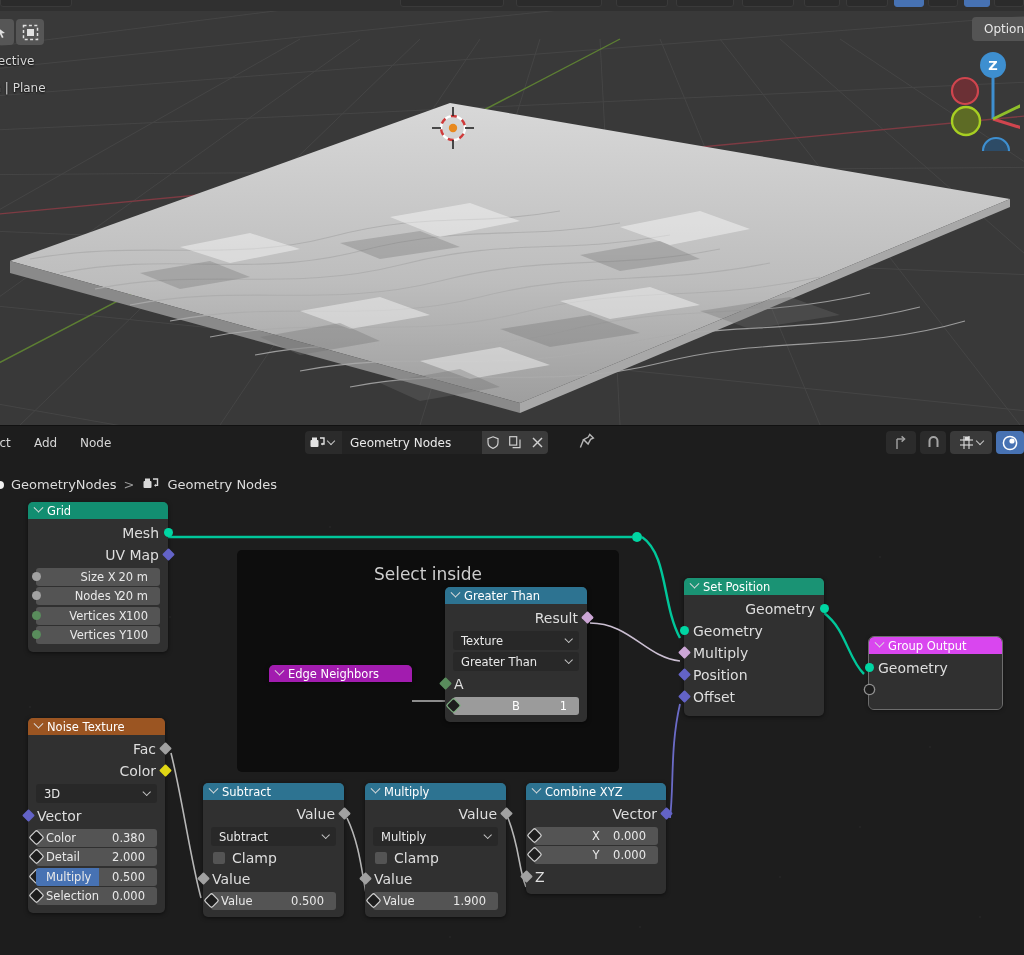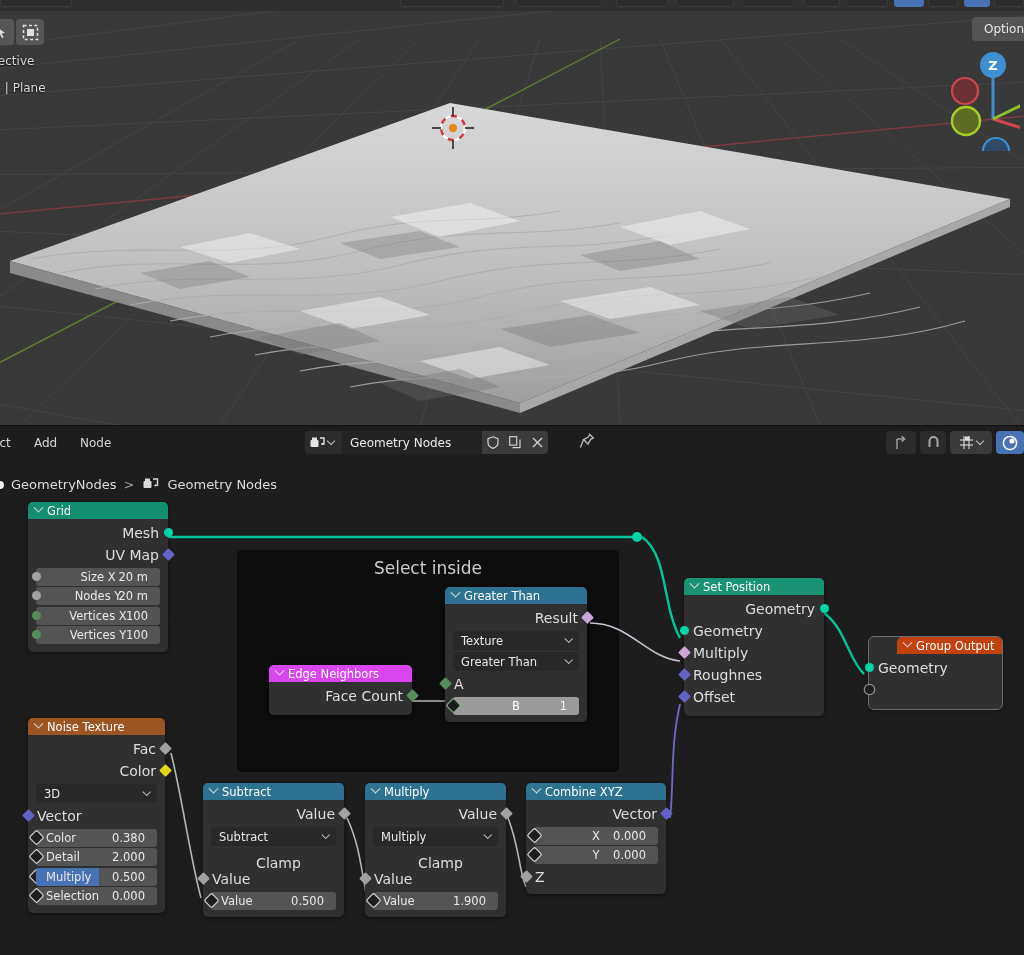--- a/index.html
+++ b/index.html
@@ -59,35 +59,35 @@
   .bc-sep{ color:#9a9a9a; font-size:13px; }
 
   
   #canvas{ position:absolute; left:0; top:497px; width:1024px; height:458px;
      background:#1d1d1d; overflow:hidden; }
   #canvas-dots{ position:absolute; inset:0; opacity:.5; }
 
   
   #frame-select-inside{ position:absolute; left:237px; top:53px; width:382px;
      height:222px; background:#0d0d0d; border-radius:5px; }
-  #frame-label{ position:absolute; top:8px; width:100%; text-align:center;
+  #frame-label{ position:absolute; top:14px; width:100%; text-align:center;
      color:#cdcdcd; font-size:17px; }
 
   
   .node{ position:absolute; background:#303030; border-radius:5px;
      box-shadow:0 1px 4px rgba(0,0,0,.55); }
   .node.sel{ outline:1px solid #6d6d6d; }
   .nhead{ height:17px; border-radius:5px 5px 0 0; display:flex; align-items:center;
      gap:5px; padding-left:7px; color:#fff; font-size:11.5px; }
   .nhead.teal  { background:#128e71; }
   .nhead.teal2 { background:#1a9374; }
   .nhead.blue  { background:#2d7391; }
   .nhead.orange{ background:#9b5522; }
-  .nhead.red   { background:#d946ef; }
-  .nhead.grey  { background:#c2410c;margin-left:28px; }
+  .nhead.red   { background:#a21caf; }
+  .nhead.grey  { background:#d946ef; }
   .chev{ width:7px; height:7px; border-right:1.4px solid #dcdcdc;
      border-bottom:1.4px solid #dcdcdc; transform:rotate(45deg) translate(-2px,-2px); }
   .nbody{ padding:3px 0 6px 0; }
 
   .row{ position:relative; height:22px; display:flex; align-items:center; }
   .row.out{ justify-content:flex-end; padding-right:9px; }
   .row.in { justify-content:flex-start; padding-left:9px; }
   .sock{ position:absolute; width:9px; height:9px; }
   .sock.r{ right:-4.5px; } .sock.l{ left:-4.5px; }
   .sock.circ{ border-radius:50%; }
@@ -106,21 +106,21 @@
   .widget.light{ background:#9b9b9b; }
   .widget.light .wl,.widget.light .wv{ color:#fff; }
   .slider-fill{ position:absolute; left:0; top:0; bottom:0; background:#4772b3;
      border-radius:3px 0 0 3px; }
   .select{ margin:2px 8px; height:19px; background:#282828; border-radius:3px;
      display:flex; align-items:center; padding:0 8px; position:relative;
      color:#e9e9e9; font-size:11.5px; }
   .select .dchev{ position:absolute; right:8px; width:6px; height:6px;
      border-right:1.3px solid #c5c5c5; border-bottom:1.3px solid #c5c5c5;
      transform:rotate(45deg) translate(-1px,-2px); }
-  .checkrow{ height:20px; display:flex; align-items:center; padding-left:10px; gap:7px;flex-direction:column; }
+  .checkrow{ height:20px; display:flex; align-items:center; padding-left:10px; gap:7px; }
   .cbox{ width:12px; height:12px; background:#545454; border-radius:2px; }
 
   svg.links{ position:absolute; inset:0; pointer-events:none; }
 </style>
 </head>
 <body>
 
 <div id="top-strip">
   <div class="ts-btn" style="left:0;width:72px;"></div>
   <div class="ts-btn" style="left:400px;width:104px;"></div>
@@ -487,26 +487,20 @@
         </div>
       </div>
     </div>
   </div>
 
   <div class="node" id="n-edge" style="left:269px; top:168px; width:143px;">
     <div class="nhead red">
       <span class="chev"></span>
       <span>Edge Neighbors</span>
     </div>
-    <div class="nbody" style="padding-bottom:8px">
-      <div class="row out">
-        <span class="lbl">Face Count</span>
-        <span class="sock r dia c-int" style="top:6px"></span>
-      </div>
-    </div>
   </div>
 
   <div class="node" id="n-gt" style="left:445px; top:90px; width:142px;">
     <div class="nhead blue">
       <span class="chev"></span>
       <span>Greater Than</span>
     </div>
     <div class="nbody">
       <div class="row out">
         <span class="lbl">Result</span>
@@ -640,21 +634,21 @@
       <div class="row in">
         <span class="sock l circ c-geo" style="top:6px"></span>
         <span class="lbl">Geometry</span>
       </div>
       <div class="row in">
         <span class="sock l dia c-bool" style="top:6px"></span>
         <span class="lbl">Multiply</span>
       </div>
       <div class="row in">
         <span class="sock l dia c-vec" style="top:6px"></span>
-        <span class="lbl">Roughnes</span>
+        <span class="lbl">Position</span>
       </div>
       <div class="row in">
         <span class="sock l dia c-vec" style="top:6px"></span>
         <span class="lbl">Offset</span>
       </div>
     </div>
   </div>
 
   <div class="node sel" id="n-gout" style="left:869px; top:140px; width:133px;">
     <div class="nhead grey">

